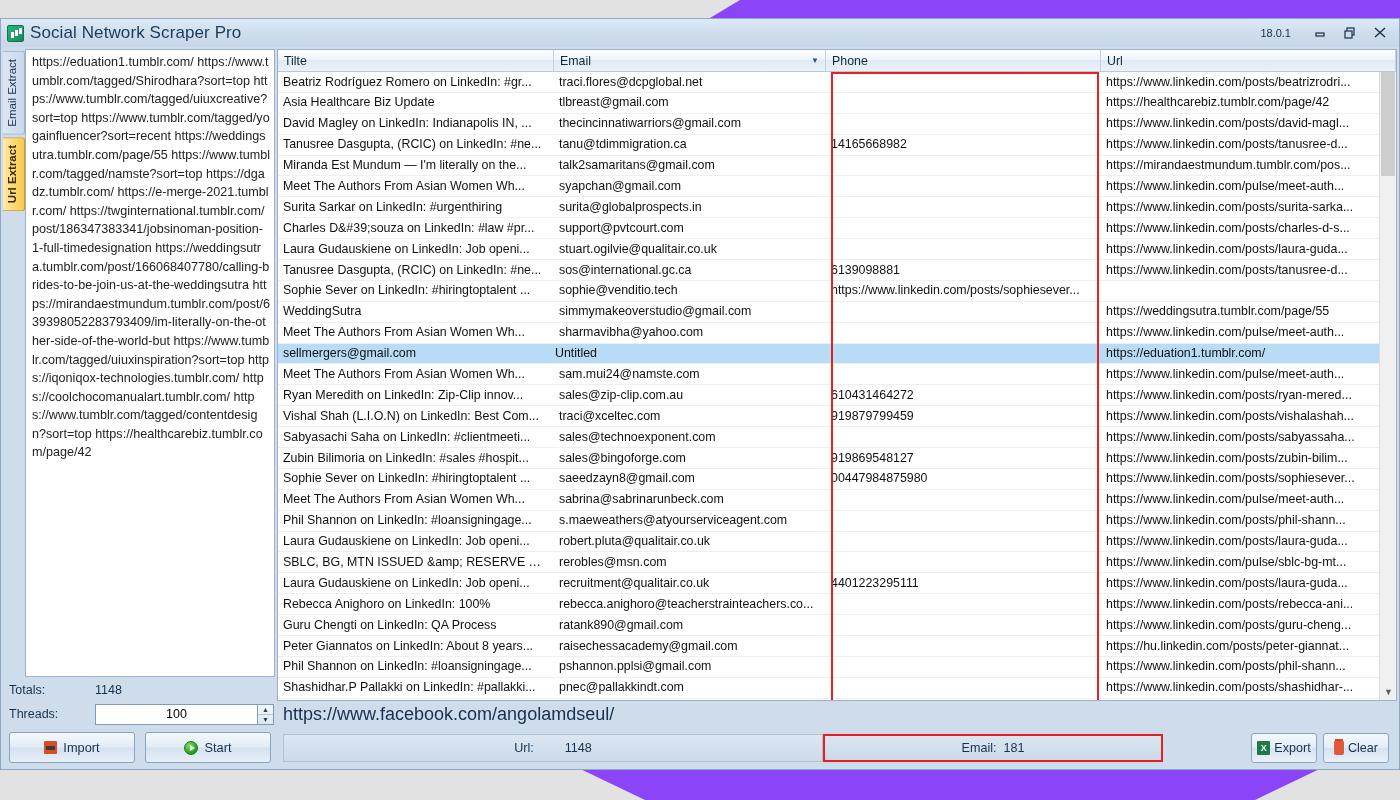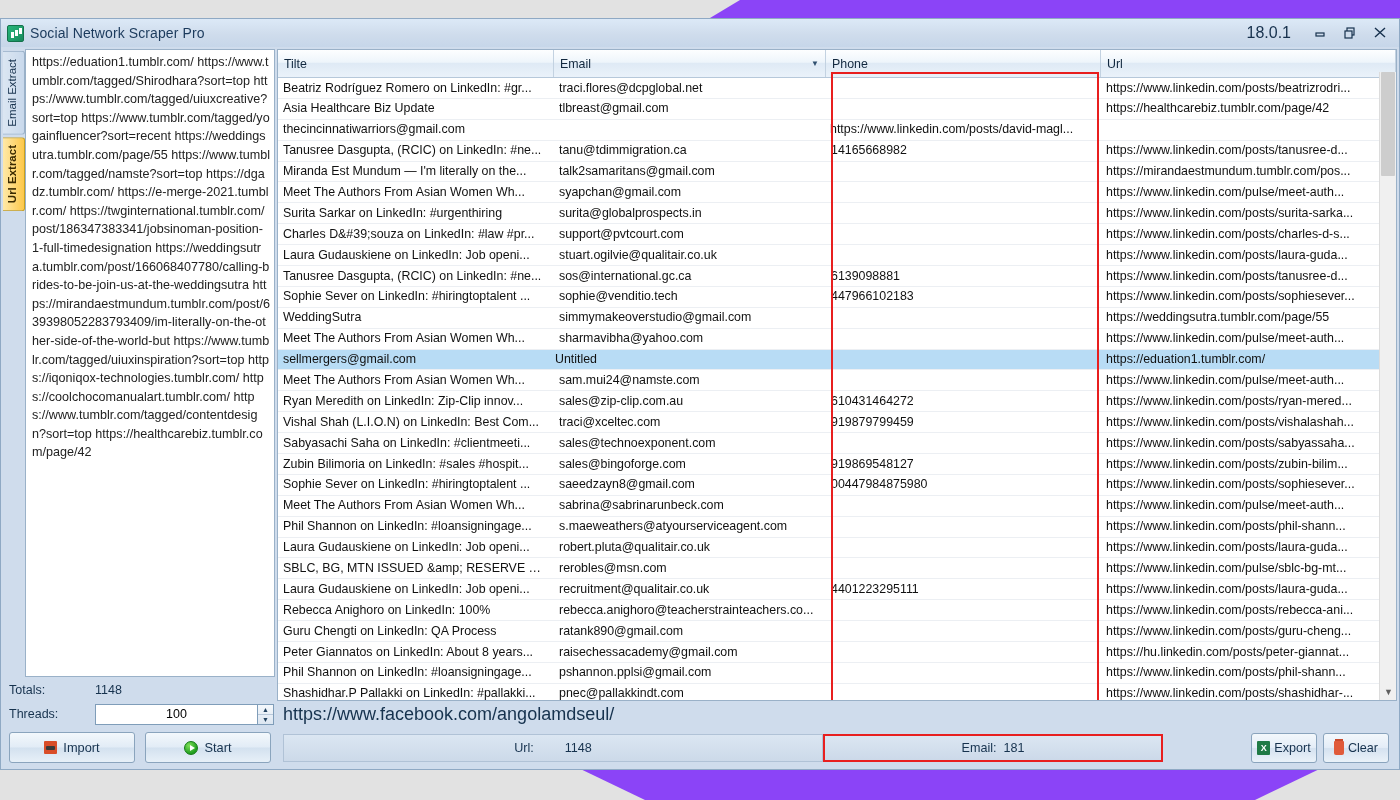--- a/index.html
+++ b/index.html
@@ -50,27 +50,27 @@
     margin-right: 6px;
     position: relative; flex: none;
   }
   .app-icon::before {
     content: "";
     position: absolute; left: 3px; bottom: 3px;
     width: 3px; height: 6px; background: #fff;
     box-shadow: 4px -2px 0 0 #fff, 8px -4px 0 0 #fff;
   }
   .title-text {
-    font-size: 14px; color: #1b3a5c; letter-spacing: .1px;
+    font-size: 17px; color: #1b3a5c; letter-spacing: .1px;
   }
   .title-right {
     margin-left: auto; display: flex; align-items: center; gap: 0;
   }
   .version {
-    font-size: 16px; color: #17314d; margin-right: 14px;
+    font-size: 11px; color: #17314d; margin-right: 14px;
   }
   .win-btn {
     width: 30px; height: 22px; display: flex; align-items: center; justify-content: center;
     color: #17314d; font-size: 13px; cursor: default;
   }
   .win-btn svg { display: block; }
 
   
   .window-body {
     flex: 1; display: flex; min-height: 0;
@@ -174,21 +174,21 @@
     border-bottom: 3.5px solid transparent;
   }
 
   
   .right-panel { flex: 1; display: flex; flex-direction: column; min-width: 0; padding-left: 2px; }
   .grid-wrap {
     flex: 1; min-height: 0; display: flex; flex-direction: column;
     border: 1px solid #9ab1c8; background: #fff; position: relative; overflow: hidden;
   }
   .grid-header {
-    display: flex; flex: none; height: 28px;
+    display: flex; flex: none; height: 22px;
     background: linear-gradient(to bottom,#fdfeff 0%,#eef5fb 45%,#dfeaf5 50%,#eaf2fa 100%);
     border-bottom: 1px solid #b6c8da;
   }
   .gh-cell {
     border-right: 1px solid #c3d2e1;
     font-size: 12.4px; color: #12283f;
     display: flex; align-items: center;
     padding: 0 6px; position: relative;
     overflow: hidden; white-space: nowrap;
   }
@@ -401,20 +401,21 @@
               <div class="gc col-phone"></div>
               <div class="gc col-url">https://www.linkedin.com/posts/beatrizrodri...</div>
             </div>
             <div class="grow">
               <div class="gc col-title">Asia Healthcare Biz Update</div>
               <div class="gc col-email">tlbreast@gmail.com</div>
               <div class="gc col-phone"></div>
               <div class="gc col-url">https://healthcarebiz.tumblr.com/page/42</div>
             </div>
             <div class="grow">
+              <div class="gc col-title">David Magley on LinkedIn: Indianapolis IN, ...</div>
               <div class="gc col-email">thecincinnatiwarriors@gmail.com</div>
               <div class="gc col-phone"></div>
               <div class="gc col-url">https://www.linkedin.com/posts/david-magl...</div>
             </div>
             <div class="grow">
               <div class="gc col-title">Tanusree Dasgupta, (RCIC) on LinkedIn: #ne...</div>
               <div class="gc col-email">tanu@tdimmigration.ca</div>
               <div class="gc col-phone">14165668982</div>
               <div class="gc col-url">https://www.linkedin.com/posts/tanusree-d...</div>
             </div>
@@ -450,21 +451,20 @@
             </div>
             <div class="grow">
               <div class="gc col-title">Tanusree Dasgupta, (RCIC) on LinkedIn: #ne...</div>
               <div class="gc col-email">sos@international.gc.ca</div>
               <div class="gc col-phone">6139098881</div>
               <div class="gc col-url">https://www.linkedin.com/posts/tanusree-d...</div>
             </div>
             <div class="grow">
               <div class="gc col-title">Sophie Sever on LinkedIn: #hiringtoptalent ...</div>
               <div class="gc col-email">sophie@venditio.tech</div>
-              <div class="gc col-phone">447966102183</div>
               <div class="gc col-url">https://www.linkedin.com/posts/sophiesever...</div>
             </div>
             <div class="grow">
               <div class="gc col-title">WeddingSutra</div>
               <div class="gc col-email">simmymakeoverstudio@gmail.com</div>
               <div class="gc col-phone"></div>
               <div class="gc col-url">https://weddingsutra.tumblr.com/page/55</div>
             </div>
             <div class="grow">
               <div class="gc col-title">Meet The Authors From Asian Women Wh...</div>

